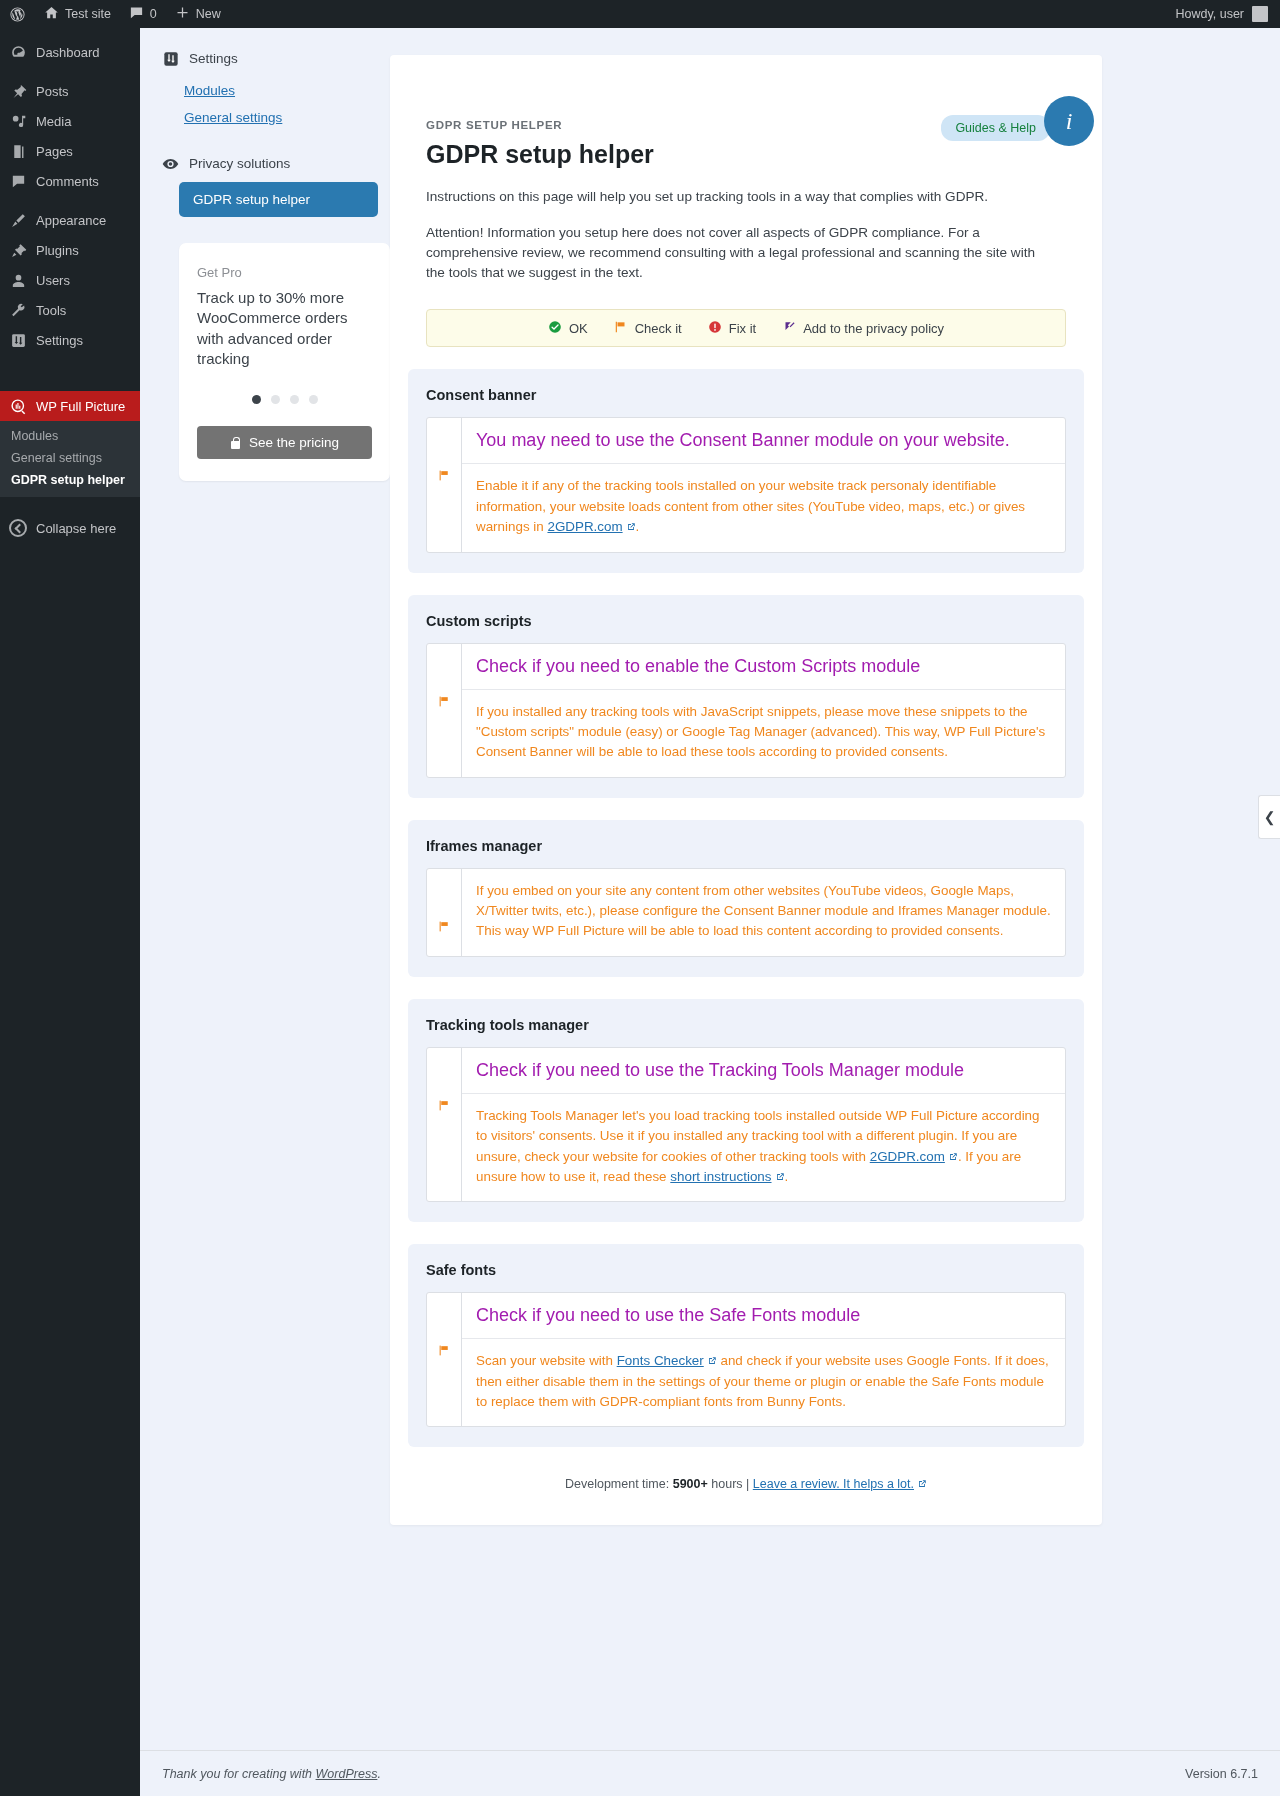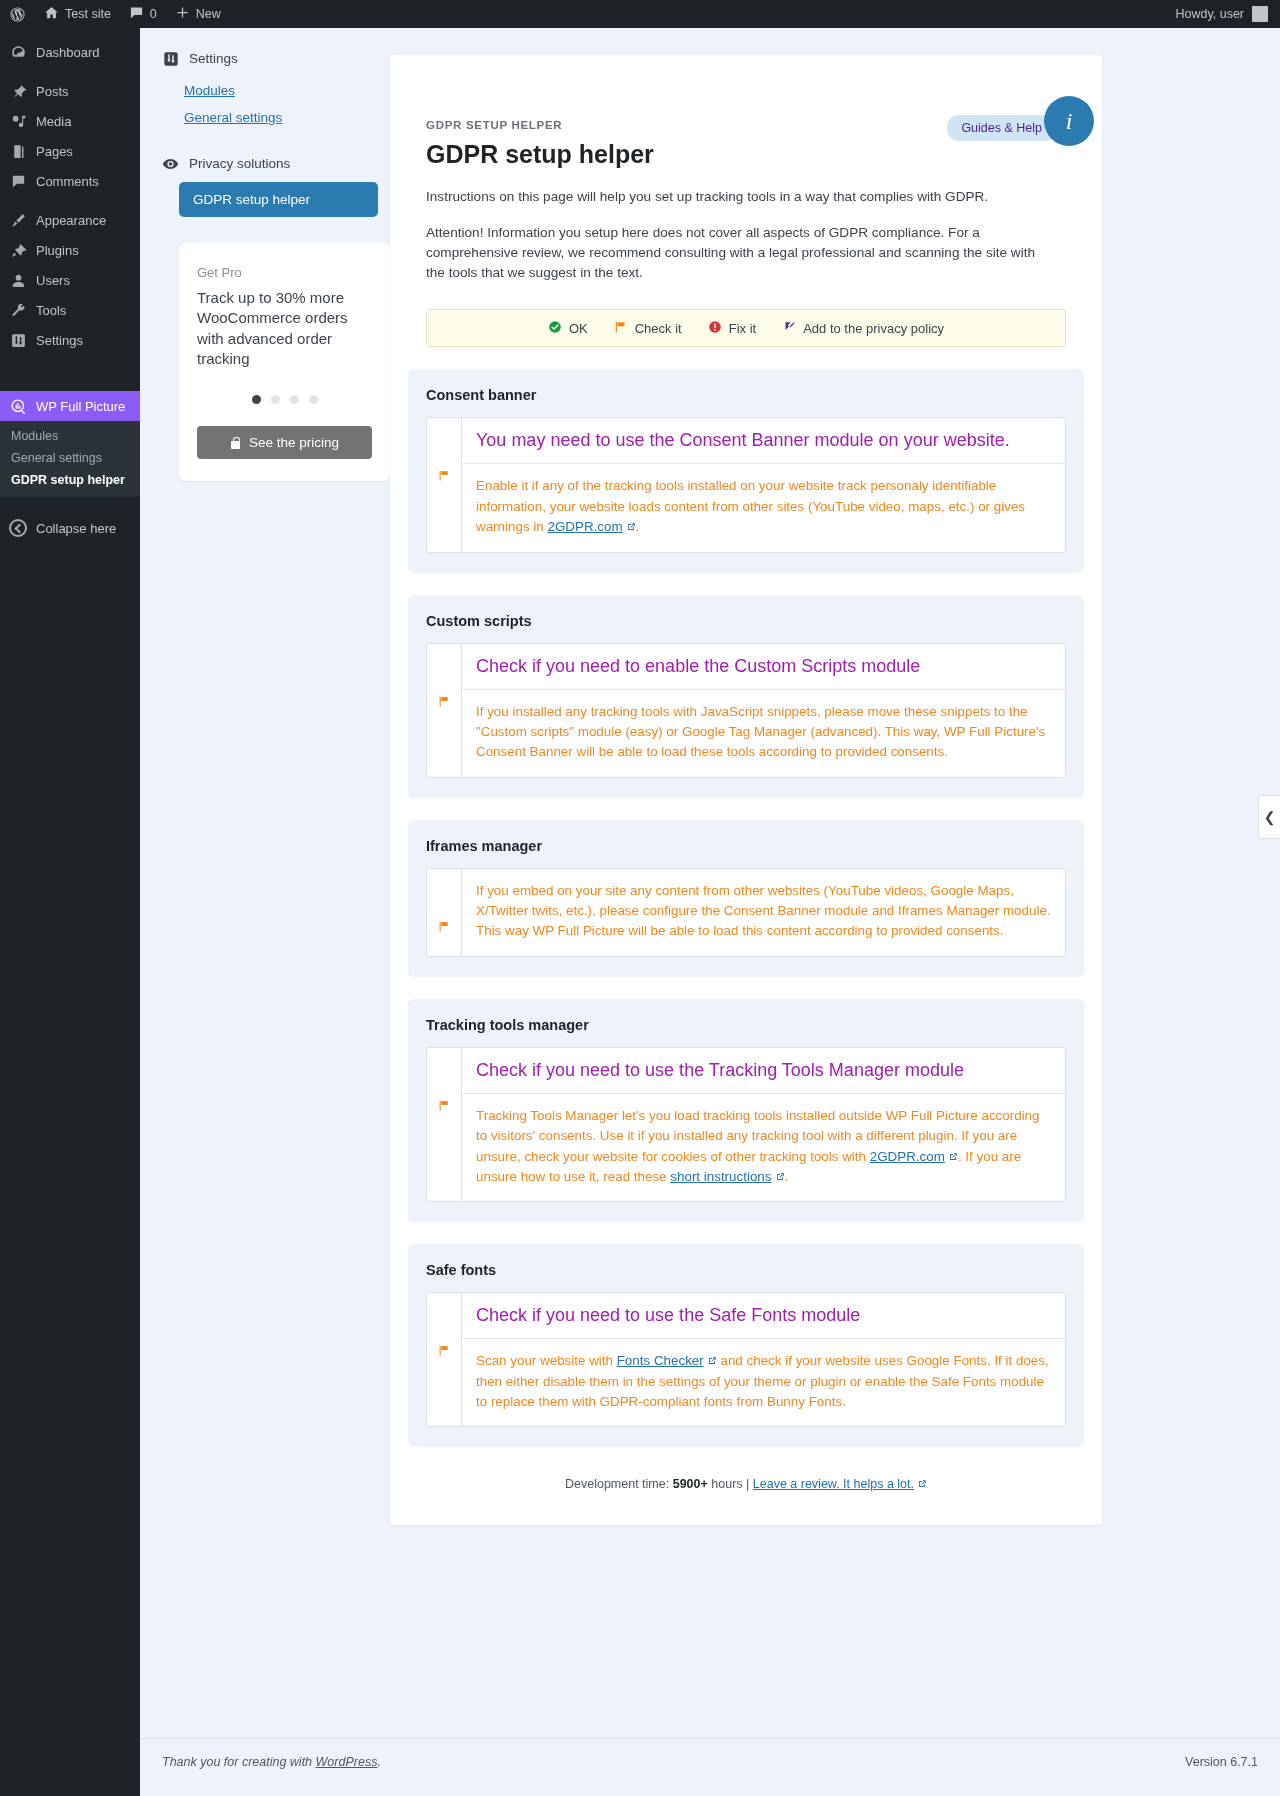--- a/index.html
+++ b/index.html
@@ -28,21 +28,21 @@
   
   #wpsidebar {
     position:absolute; top:28px; left:0; width:140px; height:1768px;
     background:#1d2327; color:#c3c4c7; z-index:50;
   }
   .menu-item {
     display:flex; align-items:center; gap:9px;
     height:30px; padding:0 9px; font-size:13px; color:#c3c4c7; line-height:1;
   }
   .menu-item.sep { margin-top:9px; }
-  .menu-item.active { background:#8b5cf6; color:#fff; position:relative;margin-top:36px; }
+  .menu-item.active { background:#b91c1c; color:#fff; position:relative;margin-top:36px; }
   .menu-item.active:after{
     content:""; position:absolute; right:-8px; top:50%; transform:translateY(-50%);
     border-top:8px solid transparent; border-bottom:8px solid transparent;
     border-right:8px solid #eef2fa;
   }
   .menu-ico { width:18px; height:18px; display:flex; align-items:center; justify-content:center; flex:0 0 18px; }
   .menu-ico svg { display:block; fill:#a7aaad; }
   .menu-item.active .menu-ico svg { fill:#fff; }
   .submenu { background:#2c3338; padding:4px 0 6px; }
   .submenu-item { display:block; padding:4px 9px 4px 11px; font-size:12.5px; color:#a7aaad; }
@@ -83,22 +83,22 @@
   .lock:before{ content:""; position:absolute; left:1px; top:5px; width:9px; height:8px; background:#fff; border-radius:1px; }
   .lock:after{ content:""; position:absolute; left:3px; top:1px; width:5px; height:6px; border:1.6px solid #fff; border-bottom:none; border-radius:3px 3px 0 0; }
 
   
   #main {
     position:absolute; left:390px; top:55px; width:712px;
     background:#fff; border-radius:4px; padding:0 0 34px;
     box-shadow:0 1px 3px rgba(0,0,0,.05);
   }
   .guides-pill {
-    position:absolute; right:46px; top:60px;
-    background:#cfe5f6; color:#4c1d95; font-size:12.5px;
+    position:absolute; right:52px; top:60px;
+    background:#cfe5f6; color:#15803d; font-size:12.5px;
     padding:6px 14px; border-radius:12px; z-index:5;
   }
   .info-badge {
     position:absolute; right:8px; top:41px; width:50px; height:50px; border-radius:50%;
     background:#2b7ab0; color:#fff; display:flex; align-items:center; justify-content:center;
     font-family:"Liberation Serif", serif; font-style:italic; font-size:24px; z-index:6;
   }
   .content { padding:64px 36px 0; }
   .kicker { font-size:11.5px; font-weight:bold; letter-spacing:.7px; color:#6b7177; }
   h1.page-title { font-size:25px; margin:9px 0 18px; color:#1d2327; font-weight:bold; }
@@ -125,21 +125,21 @@
 
   .ext { display:inline-block; width:10px; height:10px; position:relative; vertical-align:-1px; margin-left:3px; }
   .ext svg { display:block; }
 
   .foot-note { text-align:center; font-size:12.5px; color:#50575e; margin-top:30px; }
   .foot-note b { color:#1d2327;margin-top:44px; }
   .foot-note a { color:#2271b1; }
 
   
   #wpfooter {
-    position:absolute; left:140px; bottom:12px; width:1140px; height:46px;
+    position:absolute; left:140px; bottom:0; width:1140px; height:46px;
     display:flex; align-items:center; justify-content:space-between;
     padding:0 22px; font-size:12.5px; color:#50575e; font-style:italic;
     border-top:1px solid #dcdfe4; background:#eef2fa;
   }
   #wpfooter a { color:#50575e; }
   #wpfooter .ver { font-style:normal; }
 
   
   .edge-handle {
     position:absolute; right:0; top:795px; width:22px; height:44px;

